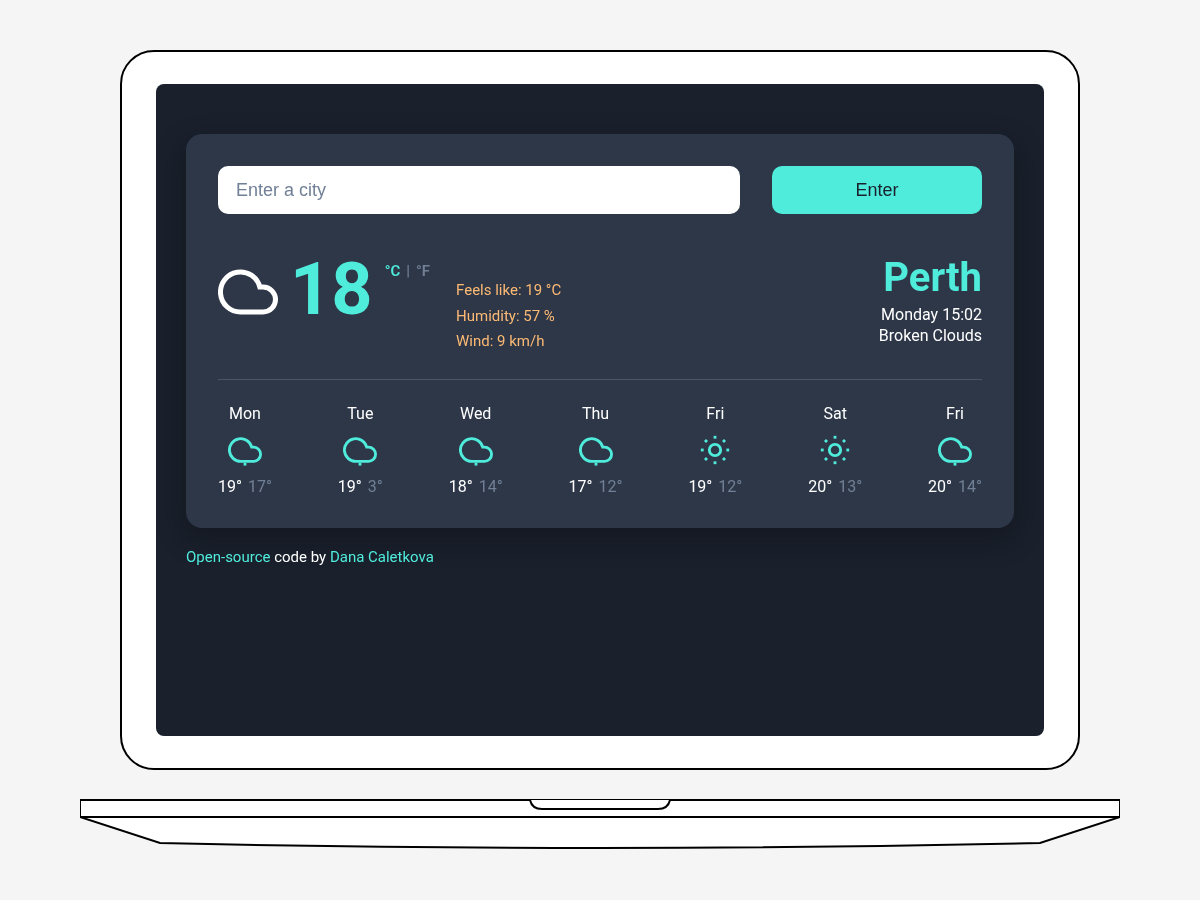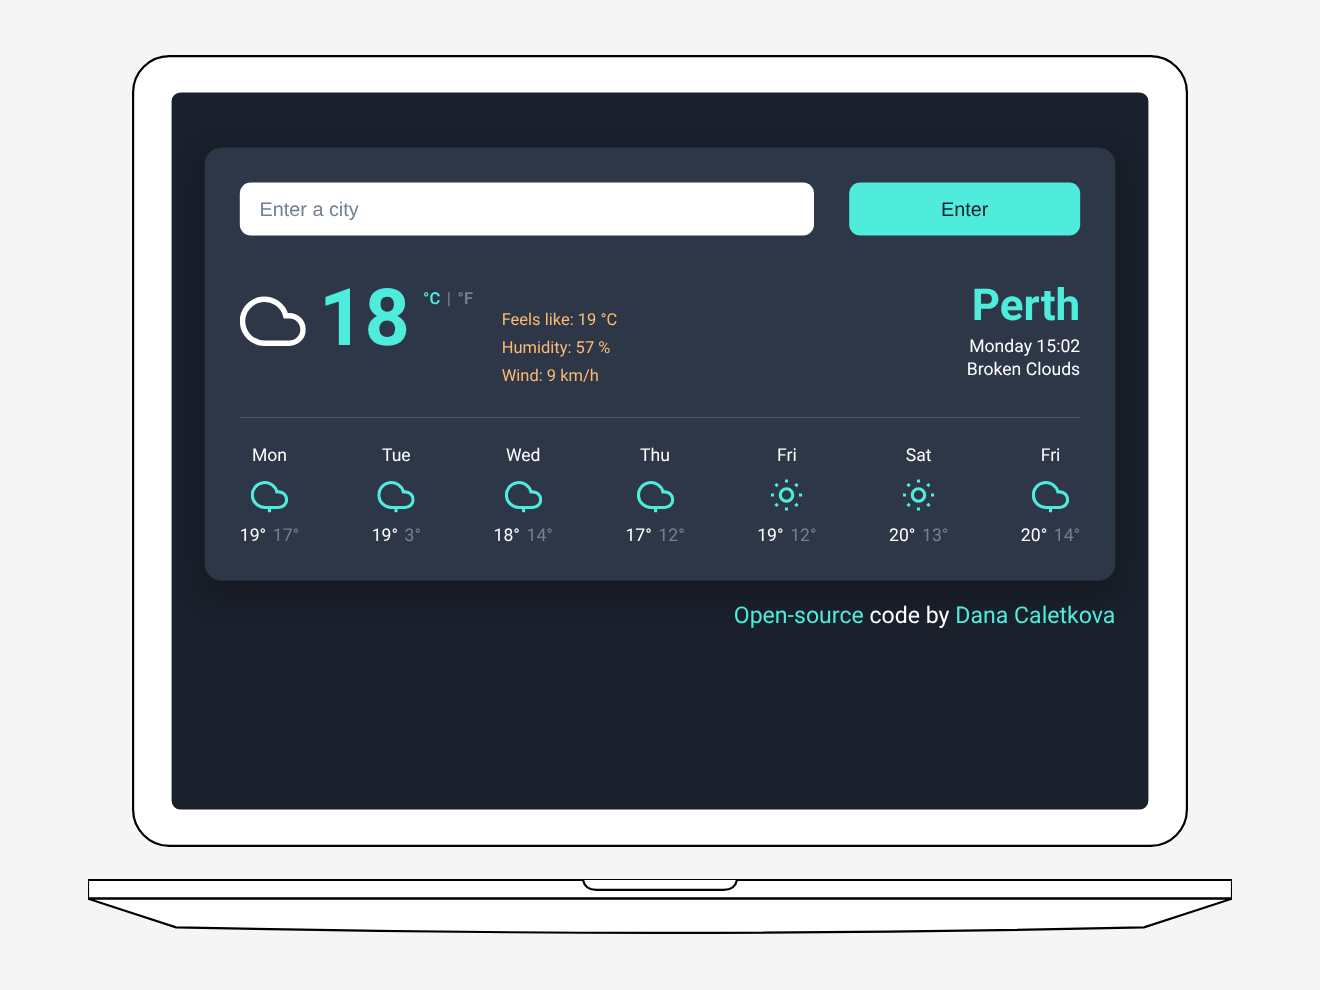--- a/index.html
+++ b/index.html
@@ -174,23 +174,23 @@
       font-size: 16px;
     }
     .forecast-high {
       color: white;
       margin-right: 6px;
     }
     .forecast-low {
       color: #718096;
     }
     .footer {
-      text-align: right;
+      text-align: left;
       margin-top: 20px;
-      font-size: 21px;
+      font-size: 15px;
       color: white;
     }
     .footer-link {
       color: #4fecdc;
       text-decoration: none;
       cursor: pointer;
     }
   </style>
 </head>
 <body>

